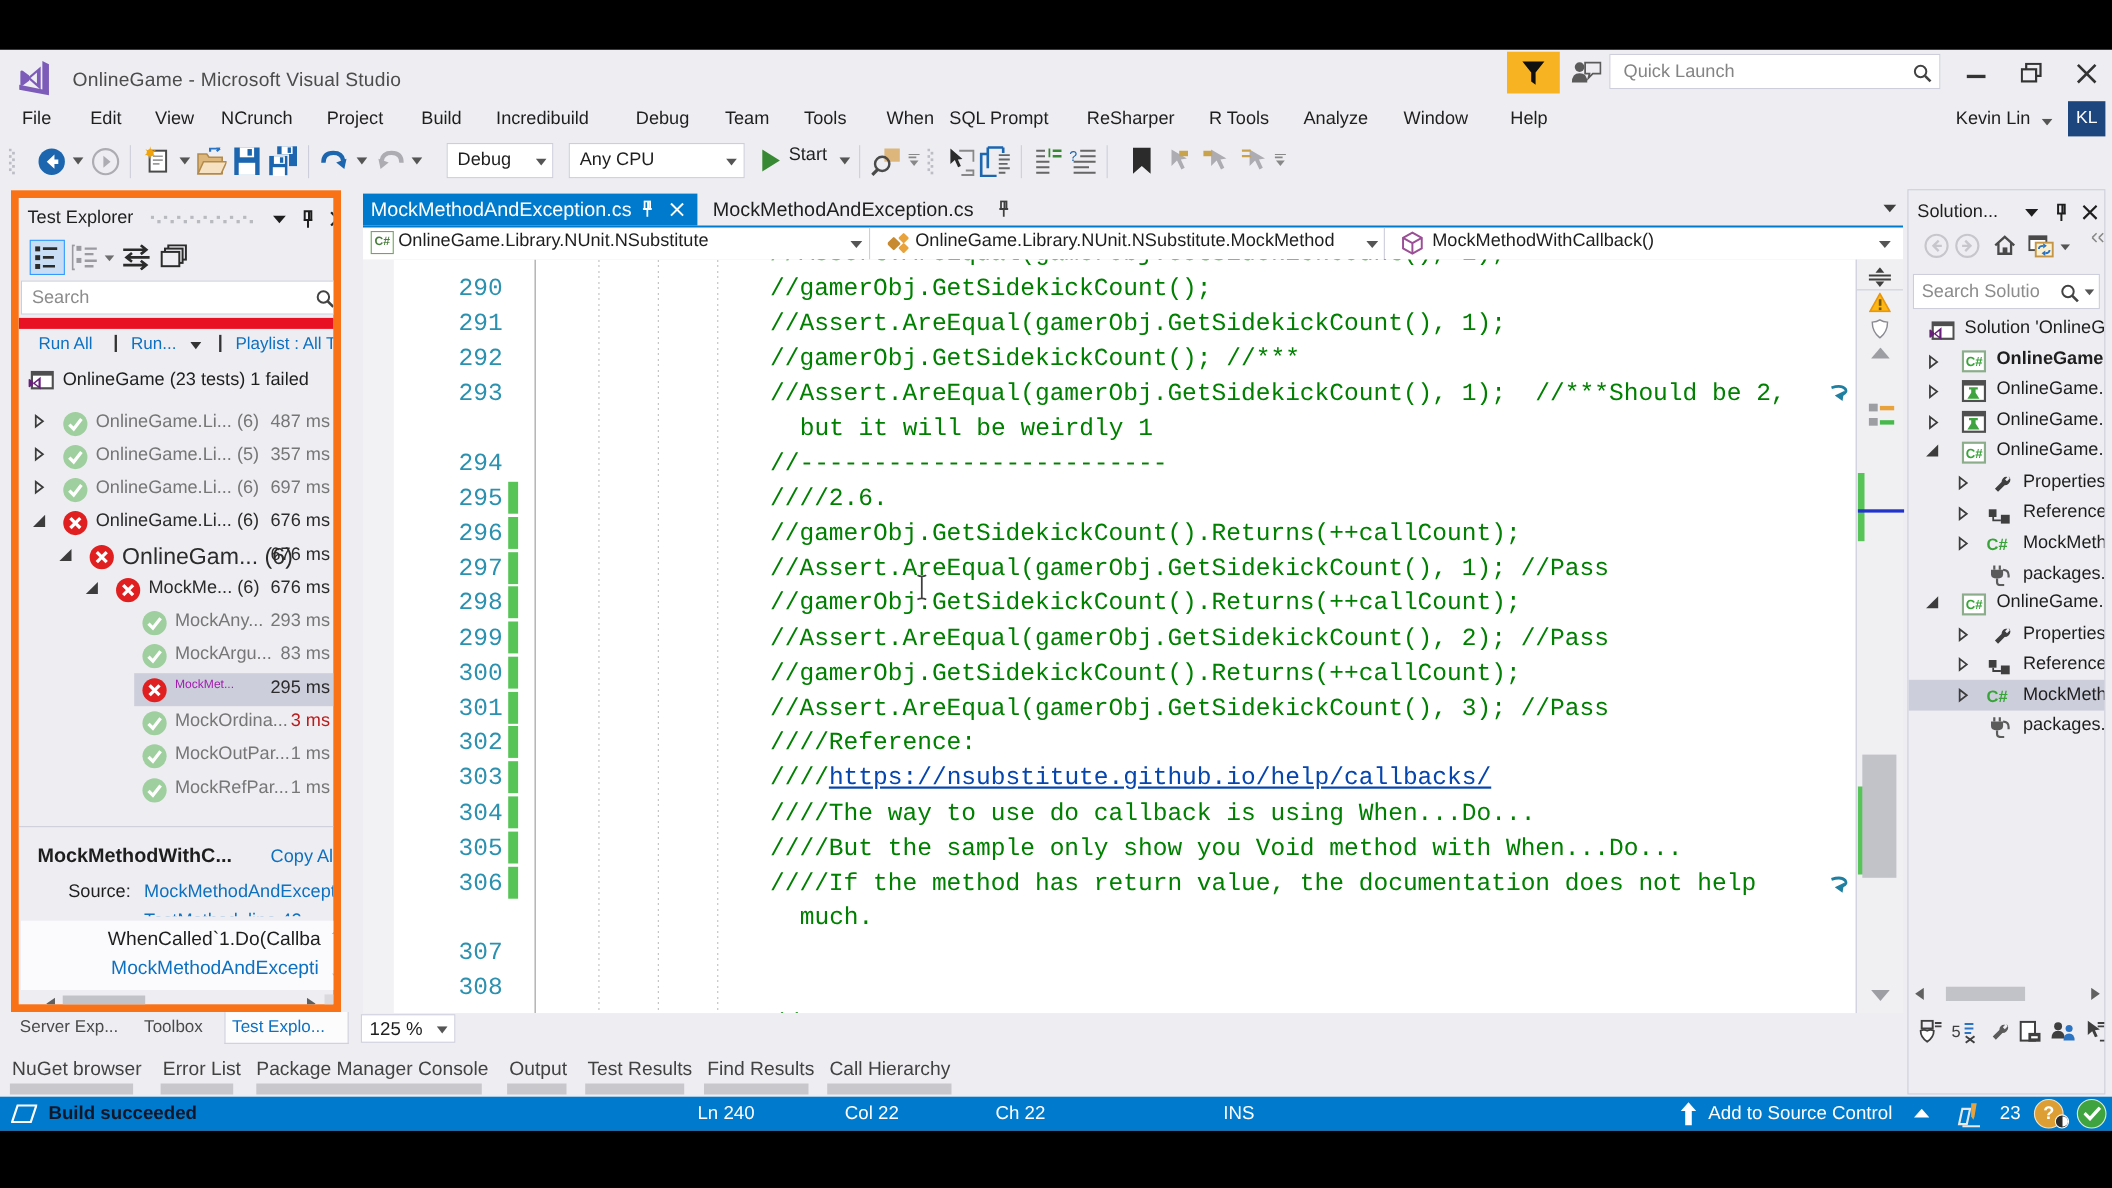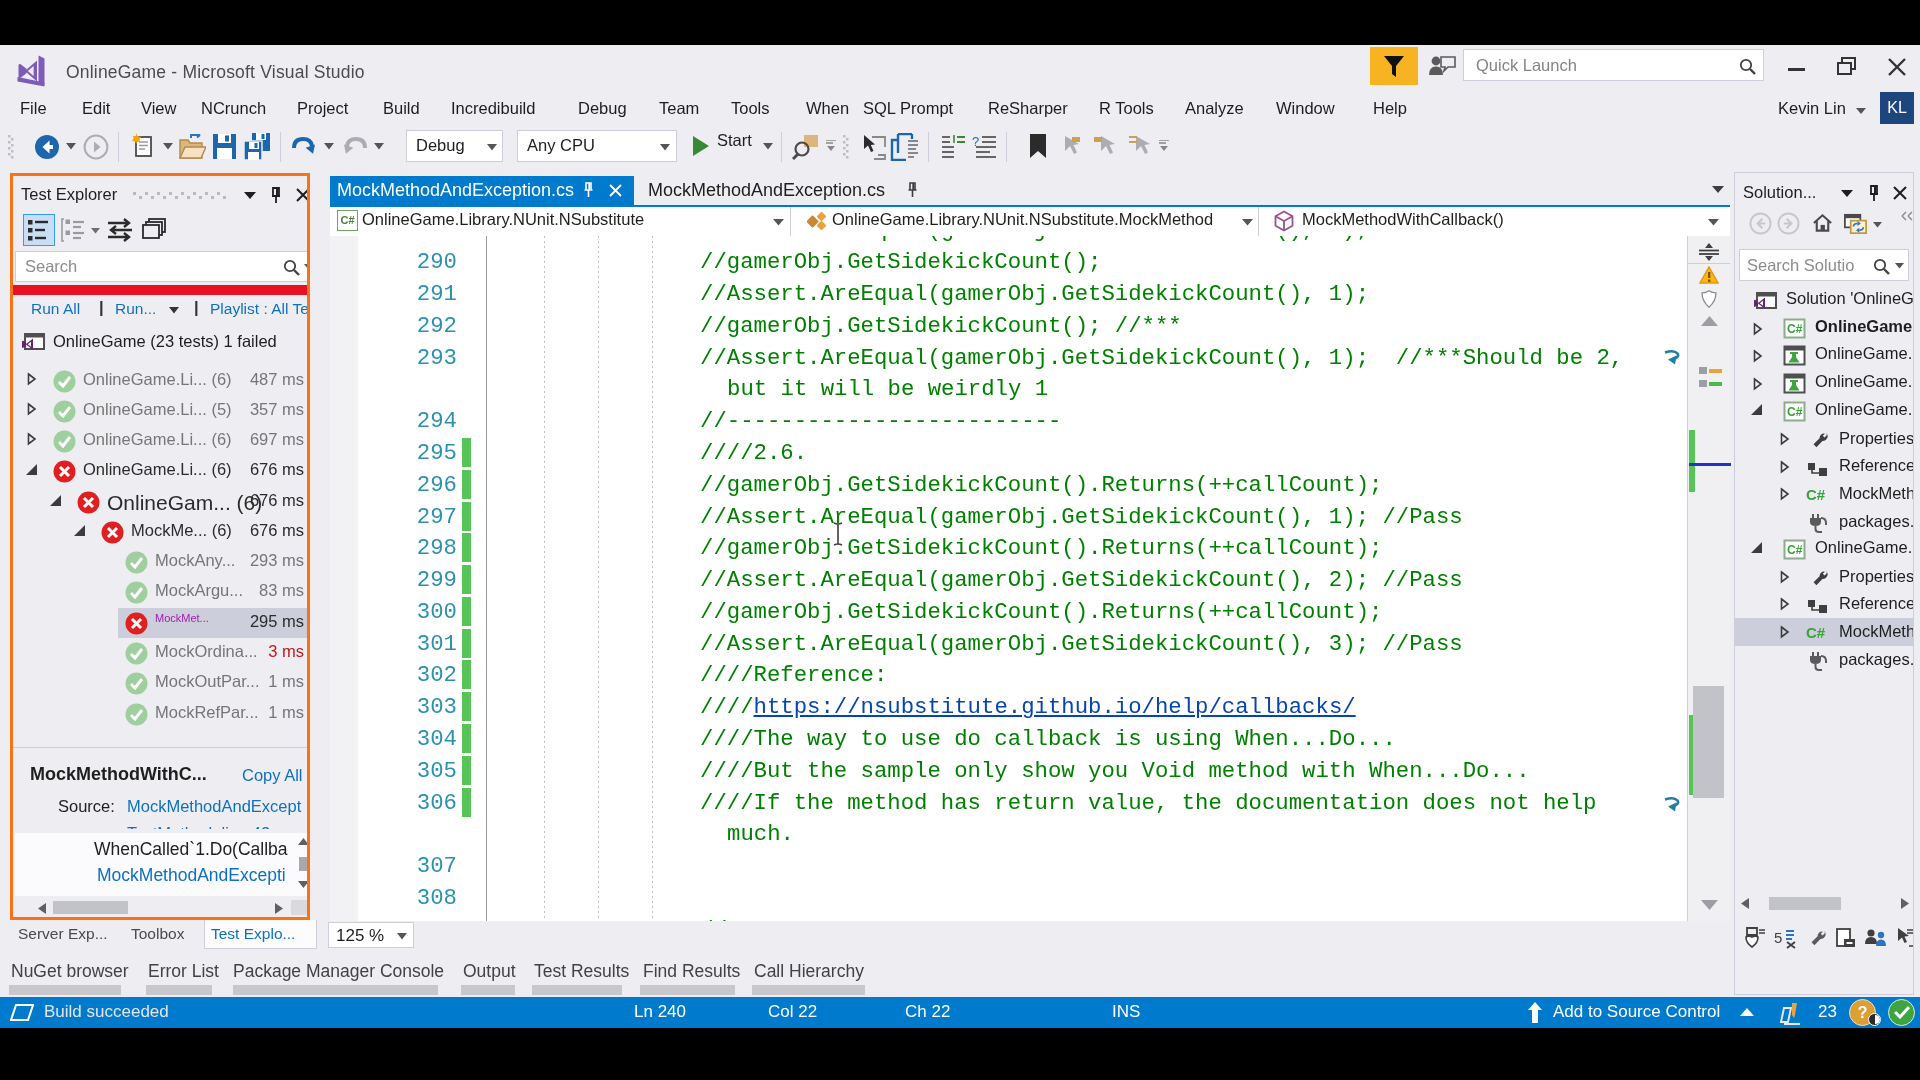--- a/index.html
+++ b/index.html
@@ -230,21 +230,21 @@
       </svg>
 <svg class="ab" style="left:1128px;top:13px;" width="24" height="24" viewBox="0 0 24 24">
         <path d="M8 1 L8 16 L13 11 L17 19 L20 17.5 L16.5 10 L22 9 Z" fill="#ACACB2"></path>
         <path d="M1 2 L9 2 M1 7 L9 7" stroke="#C9A34C" stroke-width="2"></path>
       </svg>
 <svg class="ab" style="left:1157px;top:18px;" width="14" height="14" viewBox="0 0 14 14">
         <path d="M2 0 L12 0 M2 3 L9 3" stroke="#888" stroke-width="1.6"></path>
         <path d="M3 6 L11 6 L7 11 Z" fill="#888"></path>
       </svg>
 </div>
-<div class="ab" style="left:10px;top:128px;width:300px;height:747px;overflow:hidden;border:3px solid #f97316;box-sizing:border-box;">
+<div class="ab" style="left:10px;top:128px;width:300px;height:747px;overflow:hidden;border:7px solid #f97316;box-sizing:border-box;">
 <span class="ab t18" style="left:8px;top:9px;">Test Explorer</span>
 <svg class="ab" style="left:120px;top:16px;" width="100" height="10" viewBox="0 0 100 10">
         <g fill="#B9B9C0">
           <rect x="0" y="0" width="3" height="3"></rect>
           <rect x="6" y="4" width="3" height="3"></rect>
           <rect x="12" y="0" width="3" height="3"></rect>
           <rect x="18" y="4" width="3" height="3"></rect>
           <rect x="24" y="0" width="3" height="3"></rect>
           <rect x="30" y="4" width="3" height="3"></rect>
           <rect x="36" y="0" width="3" height="3"></rect>
@@ -815,21 +815,21 @@
 <div class="ab" style="left:146px;top:940px;width:66px;height:10px;background:#C8C8CC;"></div>
 <div class="ab" style="left:233px;top:940px;width:205px;height:10px;background:#C8C8CC;"></div>
 <div class="ab" style="left:461px;top:940px;width:54px;height:10px;background:#C8C8CC;"></div>
 <div class="ab" style="left:532px;top:940px;width:90px;height:10px;background:#C8C8CC;"></div>
 <div class="ab" style="left:640px;top:940px;width:95px;height:10px;background:#C8C8CC;"></div>
 <div class="ab" style="left:752px;top:940px;width:113px;height:10px;background:#C8C8CC;"></div>
 <div class="ab" style="left:0;top:952px;width:1920px;height:31px;background:#007ACC;">
 <svg class="ab" style="left:10px;top:6px;" width="24" height="19" viewBox="0 0 24 19">
         <path d="M6 2 L23 2 L18 17 L1 17 Z" fill="none" stroke="#fff" stroke-width="2"></path>
       </svg>
-<span class="ab" style="left:44px;top:5px;font-size:17px;color:#e5e5e5;">Build succeeded</span>
+<span class="ab" style="left:44px;top:5px;font-size:17px;color:#0f172a;font-weight:bold;">Build succeeded</span>
 <span class="ab" style="left:634px;top:5px;font-size:17px;color:#fff;">Ln 240</span>
 <span class="ab" style="left:768px;top:5px;font-size:17px;color:#fff;">Col 22</span>
 <span class="ab" style="left:905px;top:5px;font-size:17px;color:#fff;">Ch 22</span>
 <span class="ab" style="left:1112px;top:5px;font-size:17px;color:#fff;">INS</span>
 <svg class="ab" style="left:1526px;top:4px;" width="18" height="23" viewBox="0 0 18 23">
         <path d="M9 1 L16 9 L12 9 L12 22 L6 22 L6 9 L2 9 Z" fill="#fff"></path>
       </svg>
 <span class="ab" style="left:1553px;top:5px;font-size:17px;color:#fff;">Add to Source Control</span>
 <svg class="ab" style="left:1740px;top:11px;" width="14" height="9" viewBox="0 0 14 9">
         <path d="M7 0 L14 8 L0 8 Z" fill="#fff"></path>

